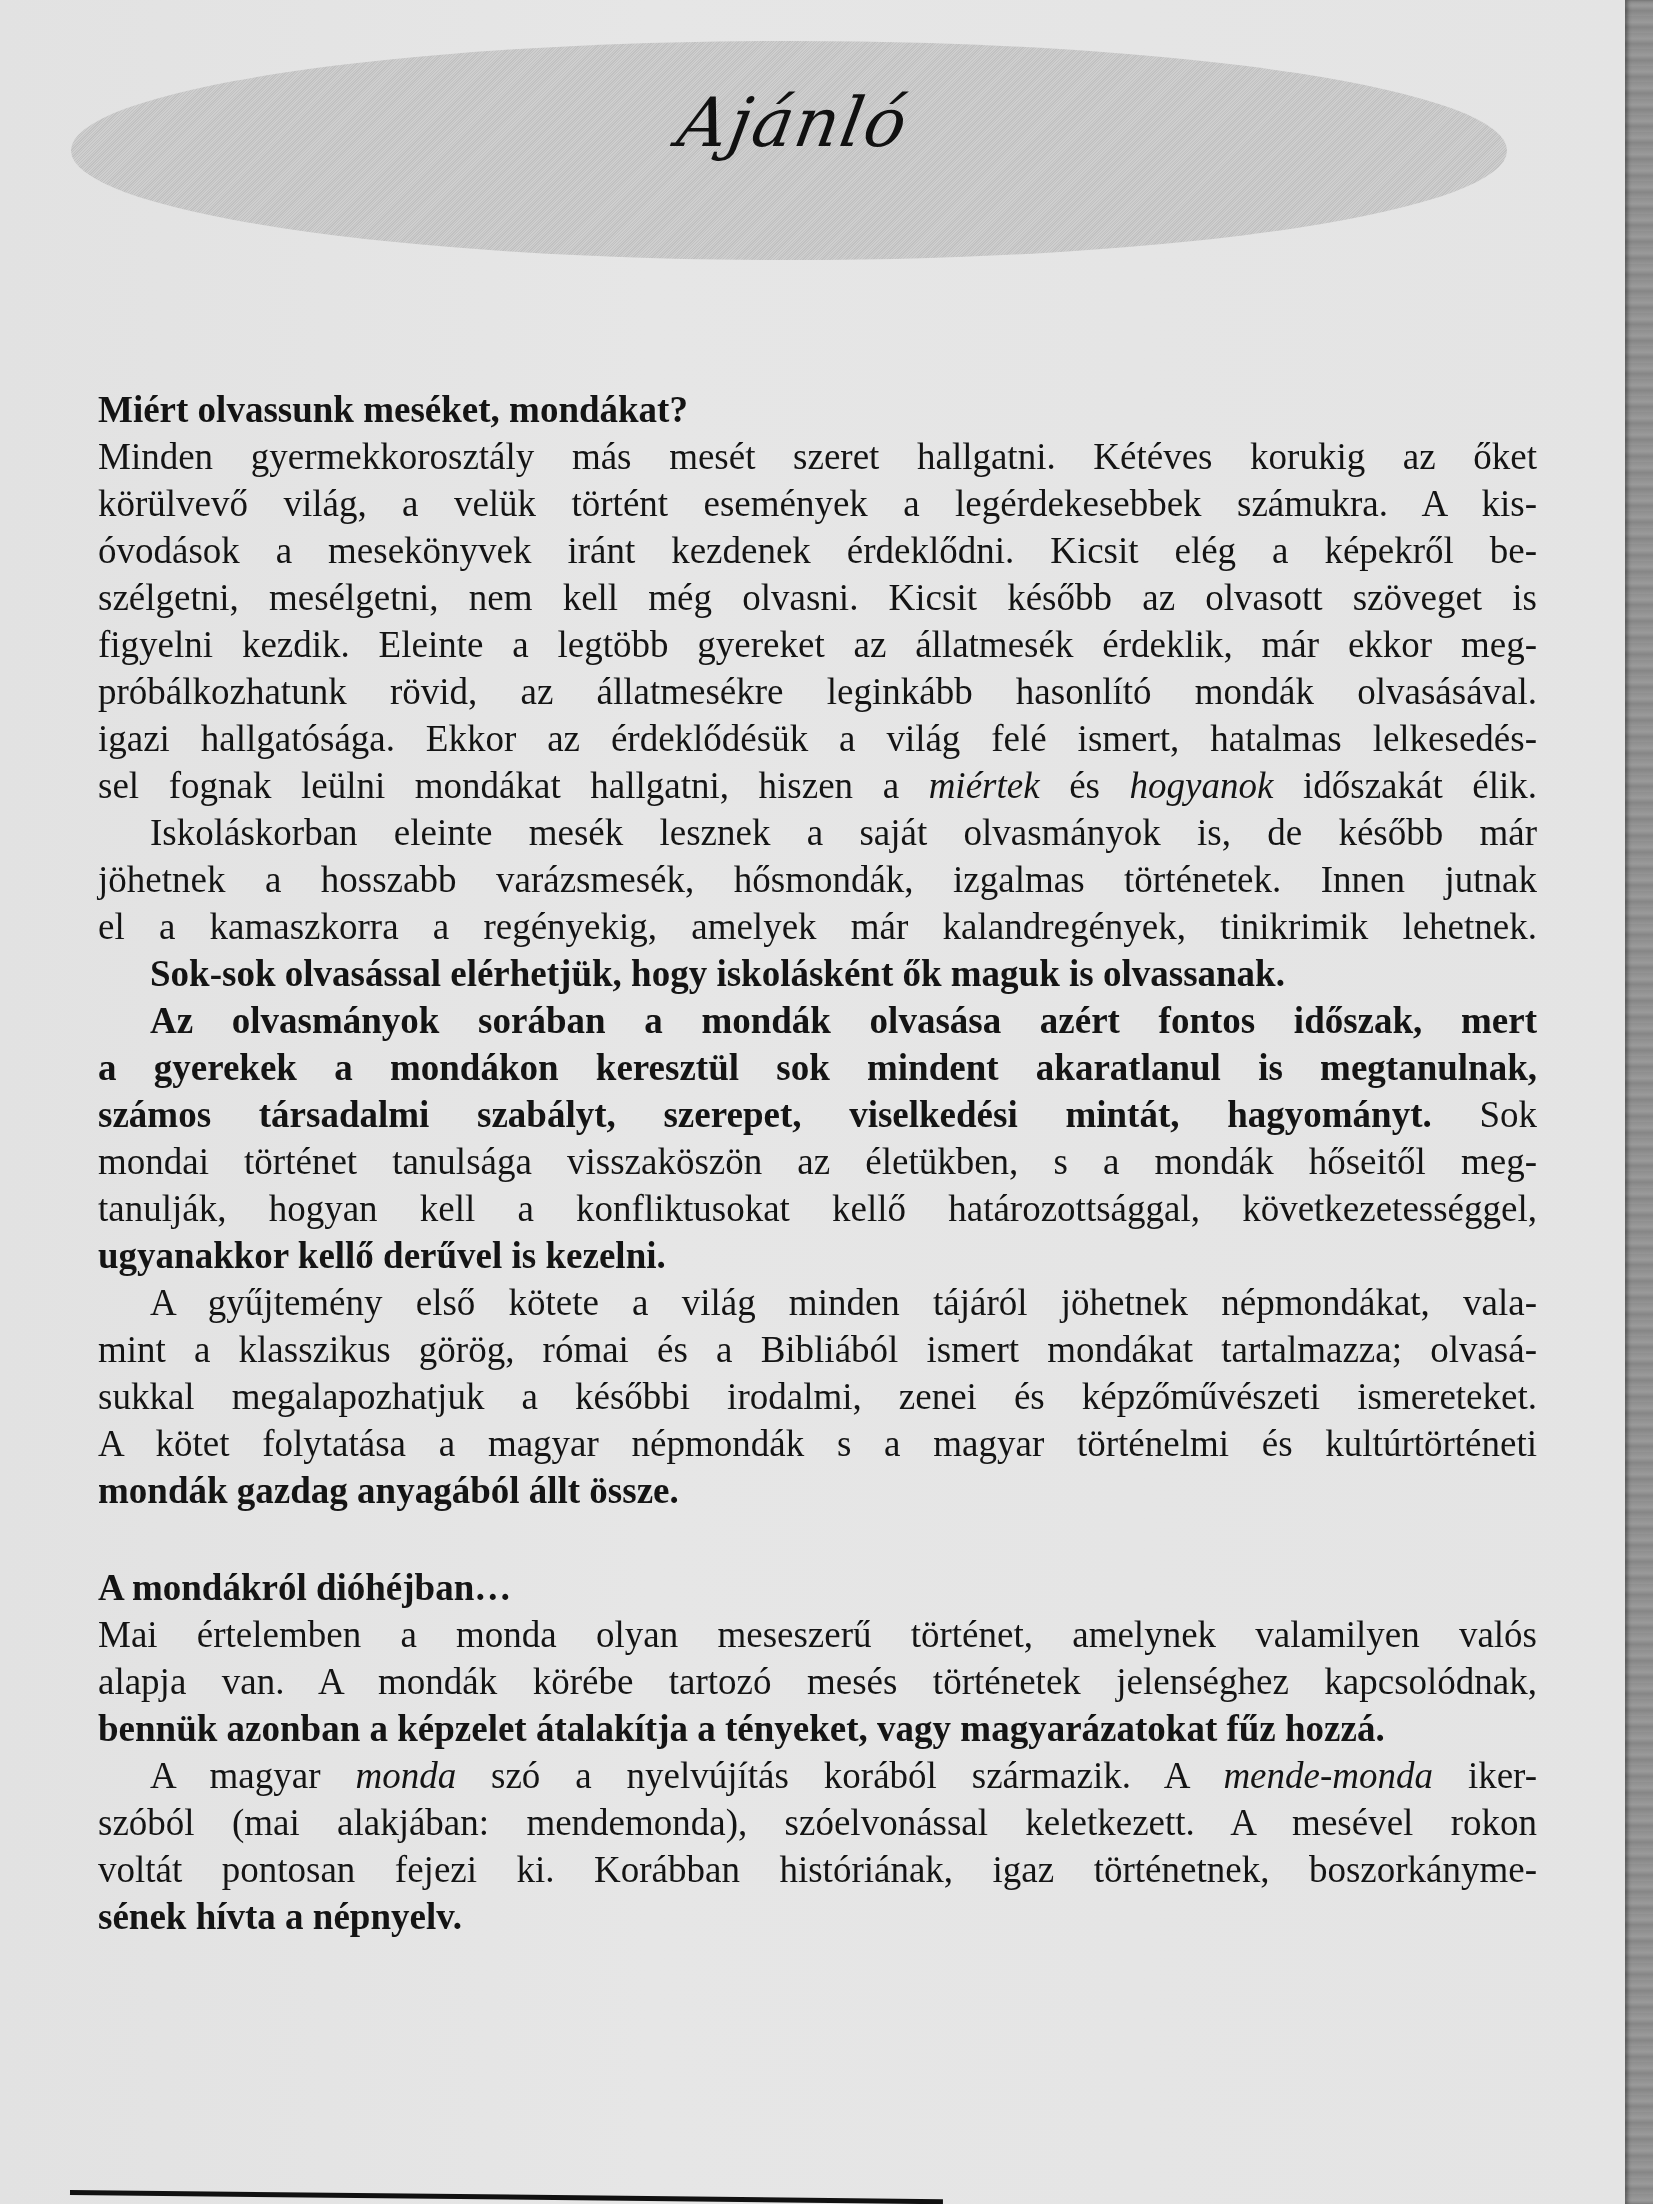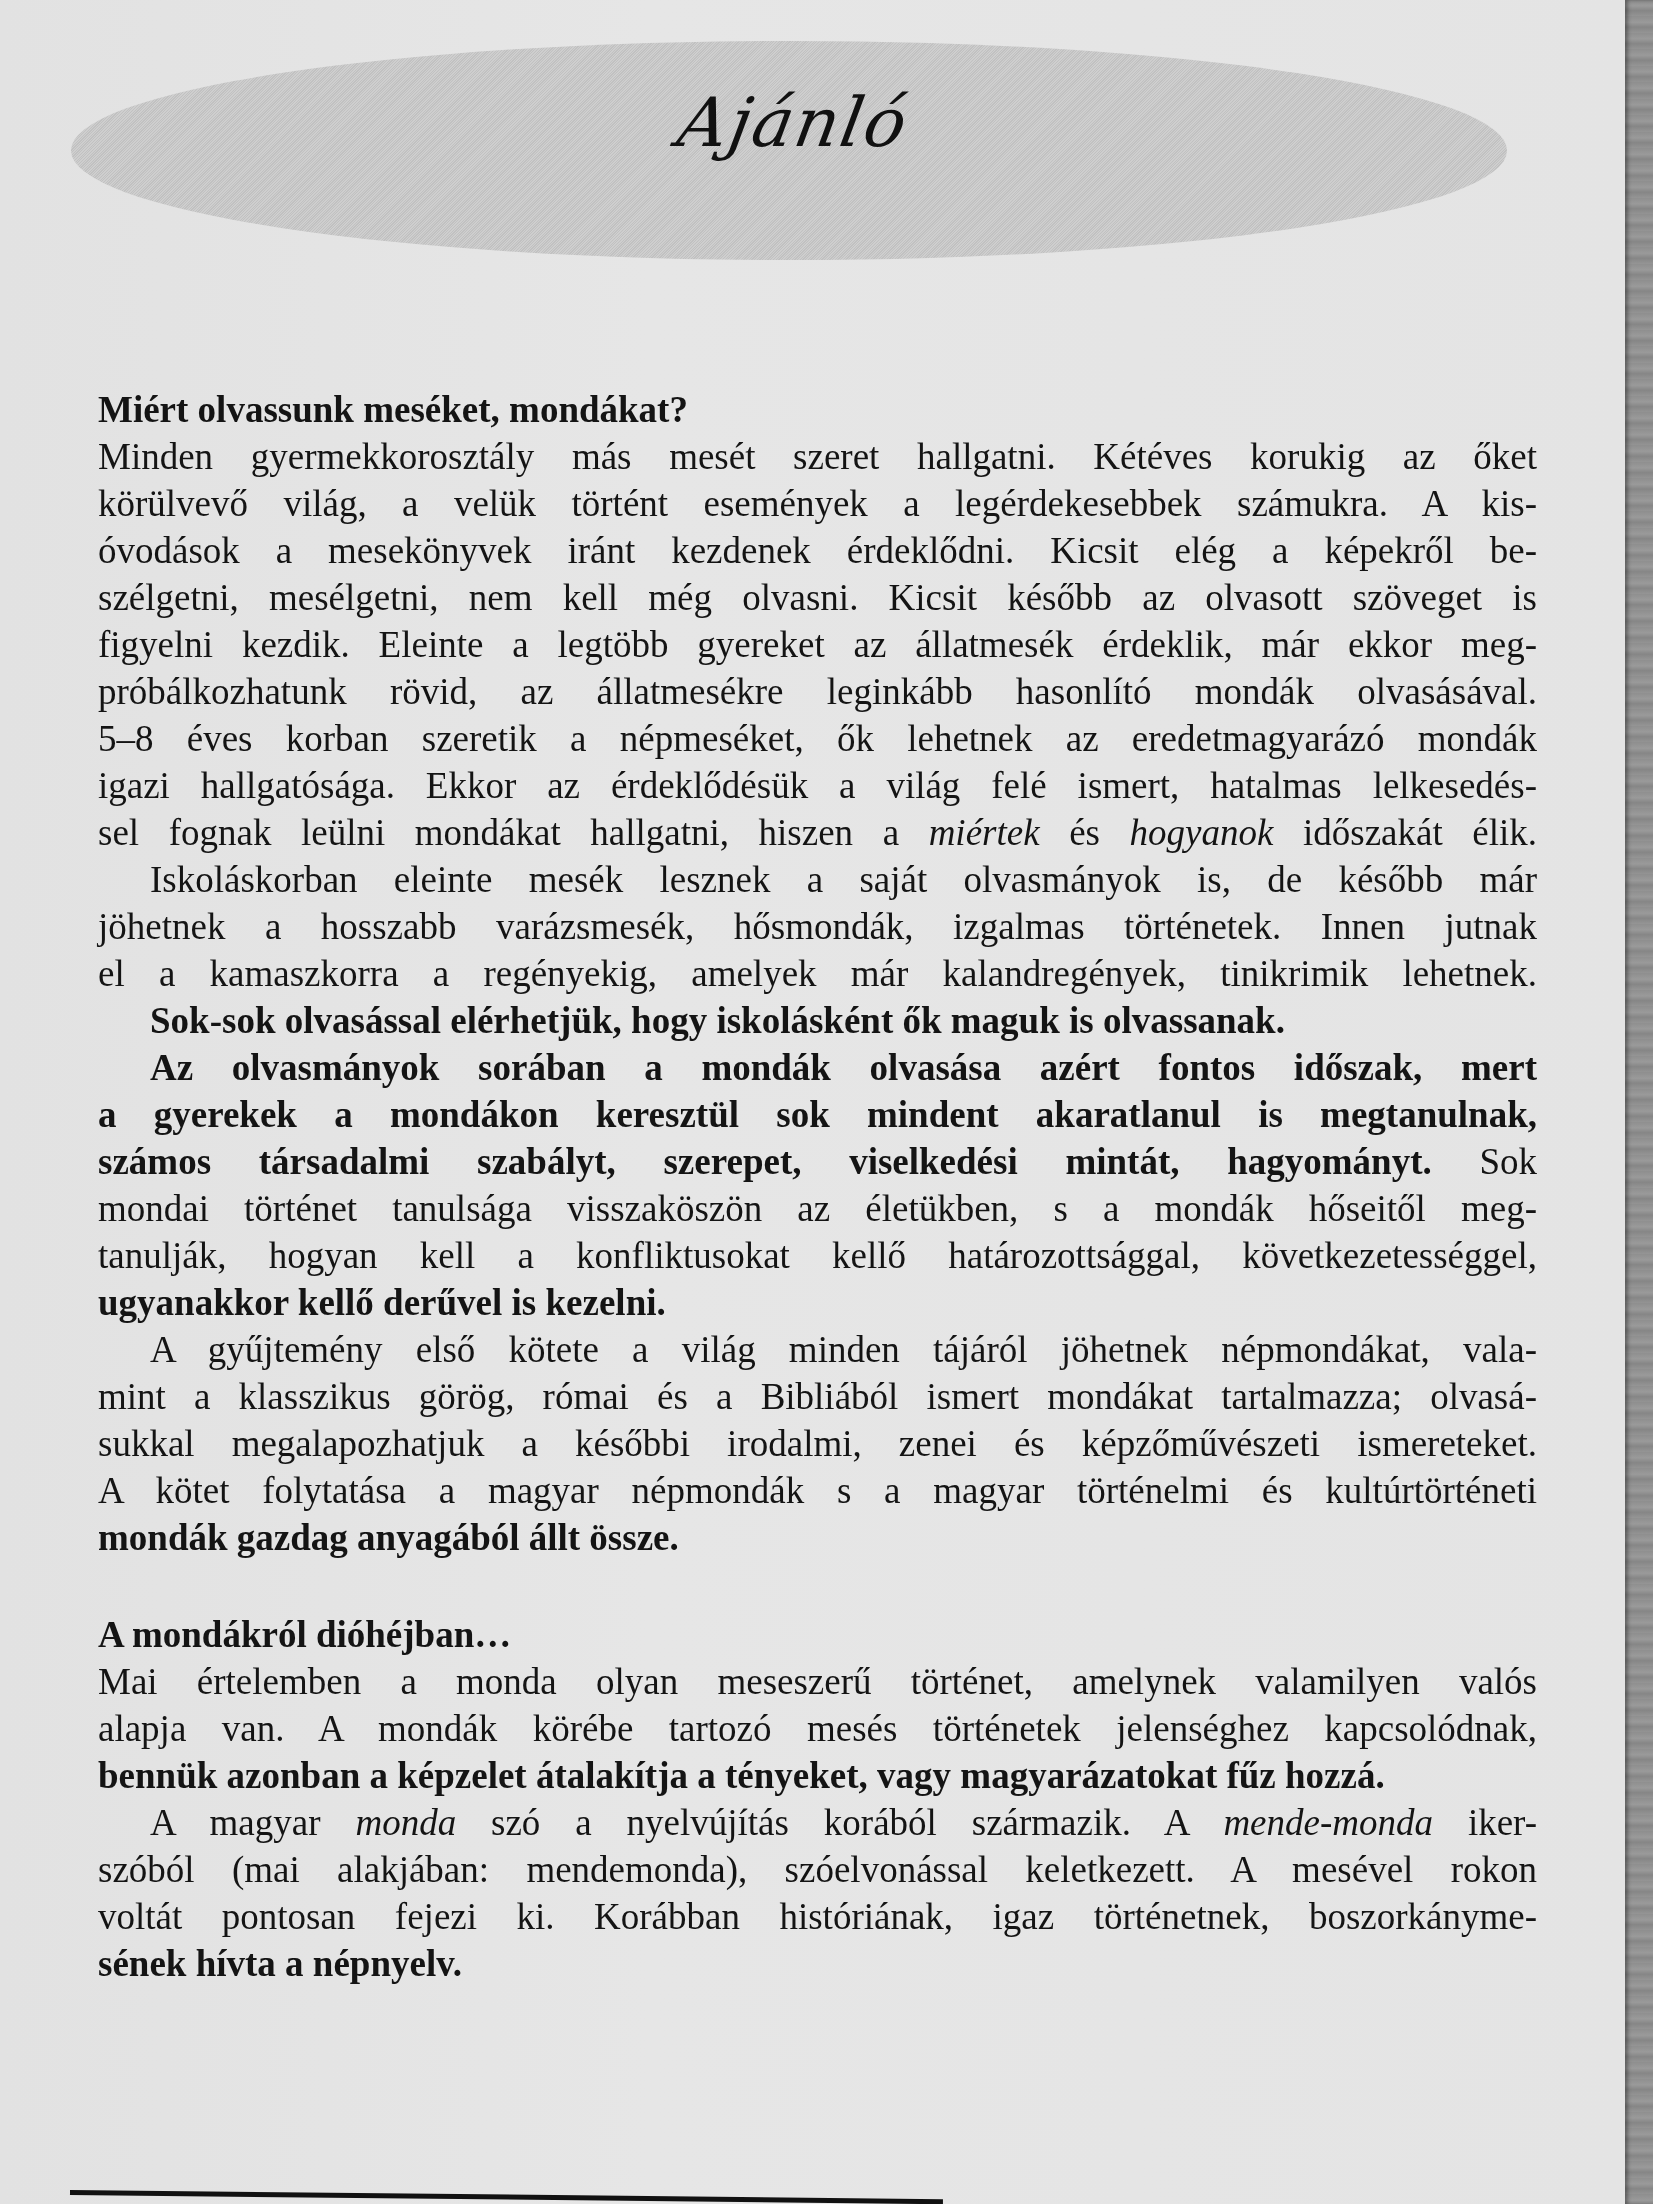--- a/index.html
+++ b/index.html
@@ -81,21 +81,20 @@
   <div class="content">
     <div>
       <div class="heading">Miért olvassunk meséket, mondákat?</div>
       <div class="section-body">
           <span class="line"><span>Minden gyermekkorosztály más mesét szeret hallgatni. Kétéves korukig az őket</span></span>
           <span class="line"><span>körülvevő világ, a velük történt események a legérdekesebbek számukra. A kis-</span></span>
           <span class="line"><span>óvodások a mesekönyvek iránt kezdenek érdeklődni. Kicsit elég a képekről be-</span></span>
           <span class="line"><span>szélgetni, mesélgetni, nem kell még olvasni. Kicsit később az olvasott szöveget is</span></span>
           <span class="line"><span>figyelni kezdik. Eleinte a legtöbb gyereket az állatmesék érdeklik, már ekkor meg-</span></span>
           <span class="line"><span>próbálkozhatunk rövid, az állatmesékre leginkább hasonlító mondák olvasásával.</span></span>
-          <span class="line"><span>5–8 éves korban szeretik a népmeséket, ők lehetnek az eredetmagyarázó mondák</span></span>
           <span class="line"><span>igazi hallgatósága. Ekkor az érdeklődésük a világ felé ismert, hatalmas lelkesedés-</span></span>
           <span class="line"><span>sel fognak leülni mondákat hallgatni, hiszen a </span><span class="i">miértek</span><span> és </span><span class="i">hogyanok</span><span> időszakát élik.</span></span>
           <span class="line indent"><span>Iskoláskorban eleinte mesék lesznek a saját olvasmányok is, de később már</span></span>
           <span class="line"><span>jöhetnek a hosszabb varázsmesék, hősmondák, izgalmas történetek. Innen jutnak</span></span>
           <span class="line"><span>el a kamaszkorra a regényekig, amelyek már kalandregények, tinikrimik lehetnek.</span></span>
           <span class="line indent last"><span>Sok-sok olvasással elérhetjük, hogy iskolásként ők maguk is olvassanak.</span></span>
           <span class="line indent"><span class="b">Az olvasmányok sorában a mondák olvasása azért fontos időszak, mert</span></span>
           <span class="line"><span class="b">a gyerekek a mondákon keresztül sok mindent akaratlanul is megtanulnak,</span></span>
           <span class="line"><span class="b">számos társadalmi szabályt, szerepet, viselkedési mintát, hagyományt.</span><span> Sok</span></span>
           <span class="line"><span>mondai történet tanulsága visszaköszön az életükben, s a mondák hőseitől meg-</span></span>

